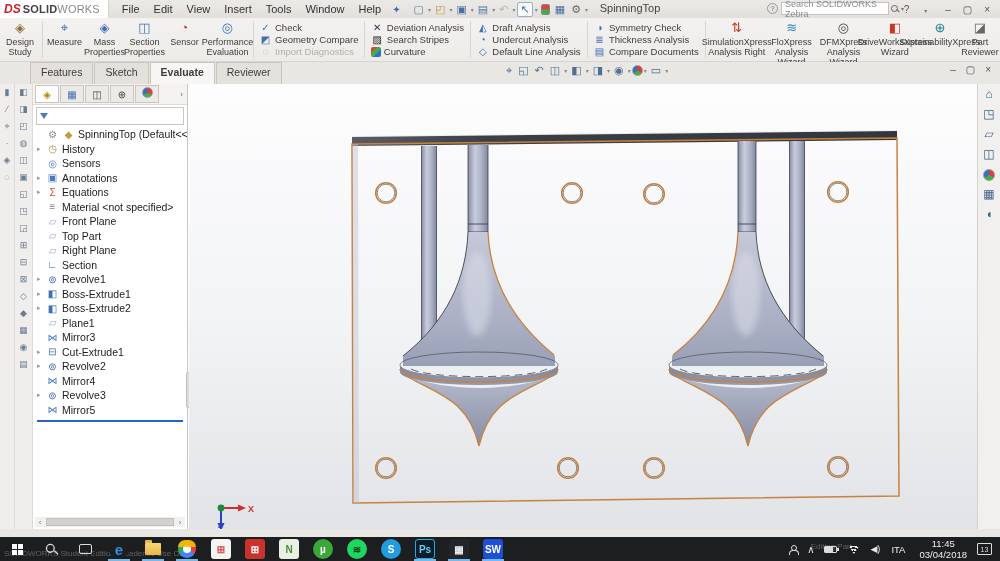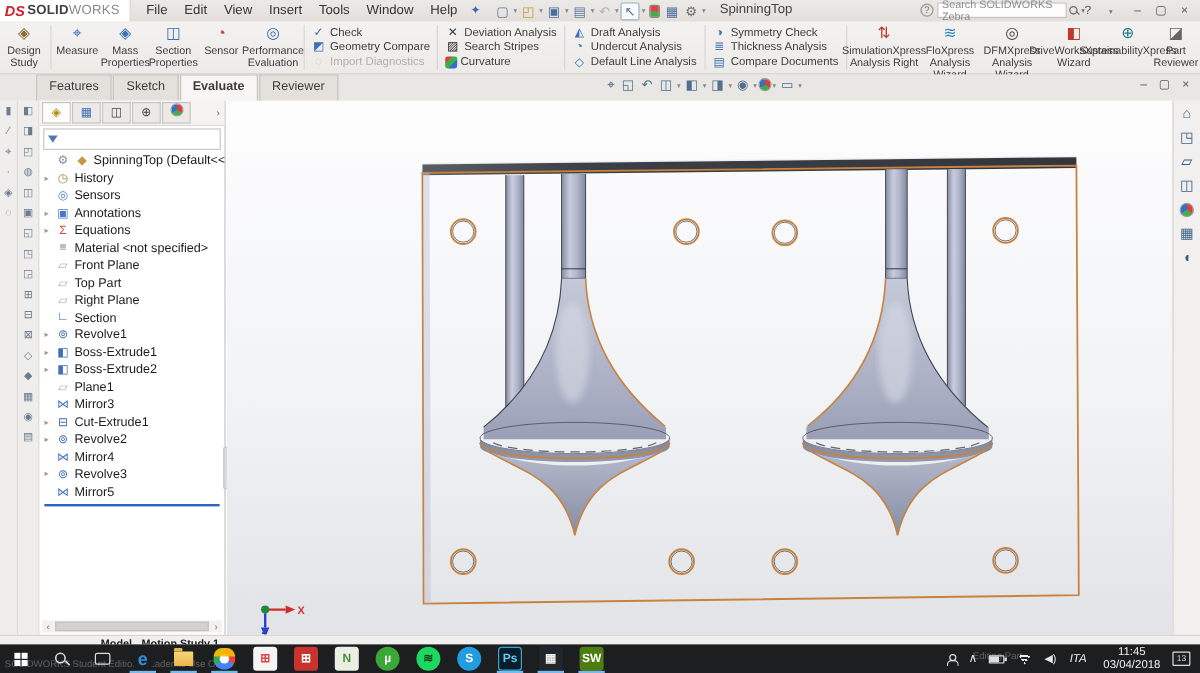--- a/index.html
+++ b/index.html
@@ -125,21 +125,21 @@
     background:conic-gradient(#ea4335 0 33%, #4285f4 33% 66%, #34a853 66% 100%); position:relative; }
   .chrome::before { content:""; position:absolute; left:5px; top:5px; width:8px; height:8px; border-radius:50%; background:#fff; }
   .chrome::after { content:""; position:absolute; left:0; top:0; width:18px; height:7px; background:#fbbc05; border-radius:9px 9px 0 0; opacity:.9; }
   .tb-right { margin-left:auto; display:flex; align-items:center; z-index:1; height:24px; }
   .tray-ico { margin:0 5px; font-size:10px; color:#e6e6e6; display:inline-flex; align-items:center; }
   .batt { width:13px; height:7px; border:1px solid #ddd; border-radius:1px; position:relative; background:linear-gradient(90deg,#ddd 0 70%, transparent 70%); }
   .batt::after { content:""; position:absolute; right:-3px; top:1.5px; width:2px; height:3px; background:#ddd; }
   .wifi { width:13px; height:10px; clip-path:polygon(50% 100%, 0 0, 100% 0);
     background:radial-gradient(circle at 50% 100%, #eee 0 2px, rgba(0,0,0,0) 2px 3.6px, #eee 3.6px 5.2px, rgba(0,0,0,0) 5.2px 6.8px, #eee 6.8px 8.4px, rgba(0,0,0,0) 8.4px); }
   .spk { font-size:9px; }
-  .lang { font-size:9.5px; margin:0 6px;font-style:italic; }
+  .lang { font-size:9.5px; margin:0 6px; }
   .clock { text-align:center; font-size:9.5px; line-height:11px; margin:0 8px; }
   .notif { position:relative; width:15px; height:12px; border:1.3px solid #ddd; border-radius:1px; margin:0 8px 0 2px;
     font-size:7px; display:flex; align-items:center; justify-content:center; color:#ddd; }
   .person { position:relative; width:8px; height:9px; }
   .person::before { content:""; position:absolute; left:2px; top:0; width:4px; height:4px; border:1px solid #ddd; border-radius:50%; }
   .person::after { content:""; position:absolute; left:0; top:5px; width:8px; height:4px; border:1px solid #ddd; border-bottom:none; border-radius:4px 4px 0 0; }
   .ghost-edit { position:absolute; right:148px; top:5px; font-size:8px; color:rgba(220,220,220,.35); z-index:0; }
 
   
   .edge { stroke:var(--edge); fill:none; }
@@ -640,24 +640,20 @@
         <span class="tpico">⌂</span>
         <span class="tpico">◳</span>
         <span class="tpico">▱</span>
         <span class="tpico">◫</span>
         <span class="tpico"><span class="wheel"></span></span>
         <span class="tpico">▦</span>
         <span class="tpico">◖</span>
       </div>
   </div>
 
-  <div id="docstrip">
-    <span style="left:84px">Model</span>
-    <span style="left:118px">Motion Study 1</span>
-  </div>
 
   <div id="taskbar">
     <span class="tb-ghost">SOLIDWORKS Student Edition -Academic Use Only</span>
     <span class="ghost-edit">Editing Part</span>
     <div class="tb-left">
         <div class="tbbtn">
           <span class="winlogo"></span>
         </div>
         <div class="tbbtn">
           <span class="mag magw" style="transform: scale(1.3);"></span>
@@ -692,21 +688,21 @@
         <div class="tbbtn">
           <span class="chip round" style="background: rgb(31, 157, 224); color: rgb(255, 255, 255);">S</span>
         </div>
         <div class="tbbtn running">
           <span class="chip" style="background: rgb(11, 29, 43); color: rgb(95, 208, 242); border: 1.5px solid rgb(47, 168, 216);">Ps</span>
         </div>
         <div class="tbbtn running">
           <span class="chip" style="background: rgb(32, 38, 43); color: rgb(238, 238, 238);">▦</span>
         </div>
         <div class="tbbtn running">
-          <span class="chip" style="background: #4d7c0f; color: rgb(255, 255, 255);">SW</span>
+          <span class="chip" style="background: #1d4ed8; color: rgb(255, 255, 255);">SW</span>
         </div>
       </div>
     <div class="tb-right">
       <span class="tray-ico">
           <span class="person"></span>
         </span>
       <span class="tray-ico">∧</span>
       <span class="tray-ico">
           <span class="batt"></span>
         </span>

